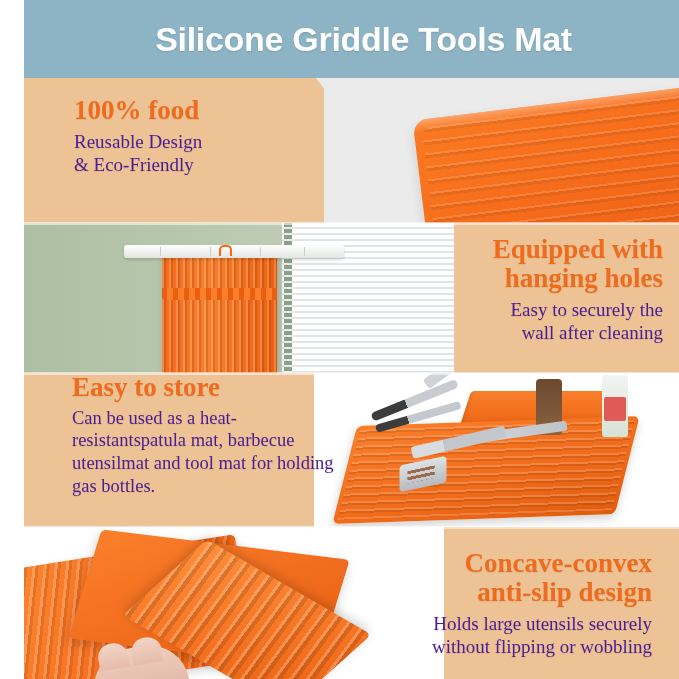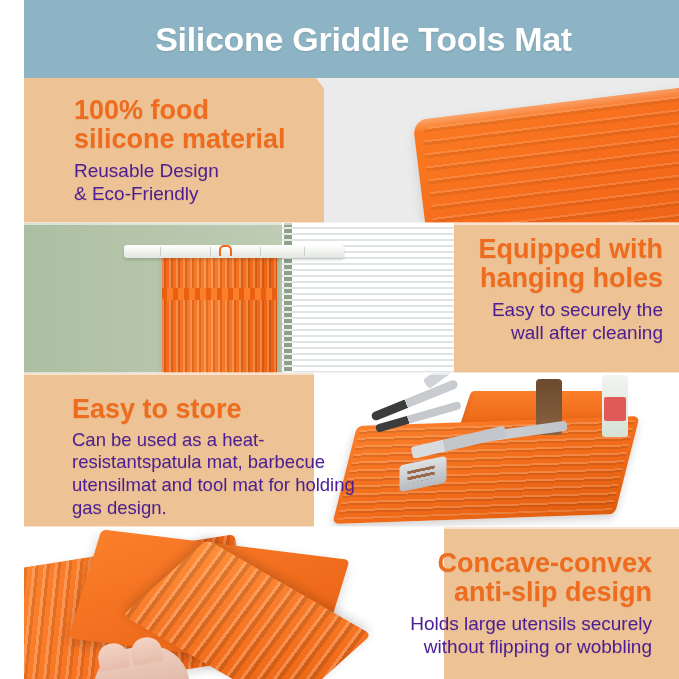--- a/index.html
+++ b/index.html
@@ -28,32 +28,32 @@
   .row4{top:527px;height:152px;background:#ffffff;}
 
   
   .wedge{position:absolute;top:0;left:0;width:679px;height:100%;background:#edc294;}
   .wedge.w1{clip-path:polygon(0 0,292px 0,402px 100%,0 100%);}
   .wedge.w2{clip-path:polygon(402px 0,679px 0,679px 100%,318px 100%);}
   .wedge.w3{clip-path:polygon(0 0,300px 0,424px 100%,0 100%);}
   .wedge.w4{clip-path:polygon(406px 0,679px 0,679px 100%,300px 100%);}
 
   
-  .txt{position:absolute;z-index:6;}
+  .txt{position:absolute;z-index:6;font-family:Liberation Serif, serif;}
   .txt .hl{
     color:#ef6c1f;font-weight:bold;font-size:27px;line-height:1.07;
     margin:0 0 5px 0;text-shadow:0 1px 1px rgba(0,0,0,.06);
   }
   .txt .sub{
     color:#4c1d95;font-size:19px;line-height:1.22;margin:0;
     text-shadow:0 1px 1px rgba(0,0,0,.07);
   }
   .t1{left:50px;top:18px;text-align:left;}
   .t2{right:40px;top:12px;text-align:right;}
-  .t3{left:48px;top:22px;text-align:left;width:320px;}
+  .t3{left:48px;top:0;text-align:left;width:320px;}
   .t3 .sub{font-size:18.5px;}
   .t4{right:51px;top:22px;text-align:right;}
 
   
   .photo{position:absolute;top:0;height:100%;z-index:2;overflow:hidden;}
   .p1{left:300px;width:379px;background:#ebebeb;}
   .p2{left:0;width:430px;}
   .p3{left:290px;width:389px;background:#ffffff;}
   .p4{left:0;width:420px;background:#ffffff;}
 
@@ -216,21 +216,20 @@
       <div class="mat1">
         <div class="mat1-notch"></div>
       </div>
     </div>
 
     <div class="wedge w1"></div>
 
     <div class="txt t1">
       <p class="hl">
         <span>100% food</span><br>
-        <span>silicone material</span>
       </p>
       <p class="sub">
         <span>Reusable Design</span><br>
         <span>&amp; Eco-Friendly</span>
       </p>
     </div>
   </div>
 
   <div class="row row2">
 
@@ -279,21 +278,21 @@
     </div>
 
     <div class="wedge w3"></div>
 
     <div class="txt t3">
       <p class="hl">Easy to store</p>
       <p class="sub">
         <span>Can be used as a heat-</span><br>
         <span>resistantspatula mat, barbecue</span><br>
         <span>utensilmat and tool mat for holding</span><br>
-        <span>gas design.</span>
+        <span>gas bottles.</span>
       </p>
     </div>
   </div>
 
   <div class="row row4">
 
     <div class="photo p4">
       <div class="mat4a"></div>
       <div class="mat4b"></div>
       <div class="mat4fold"></div>

